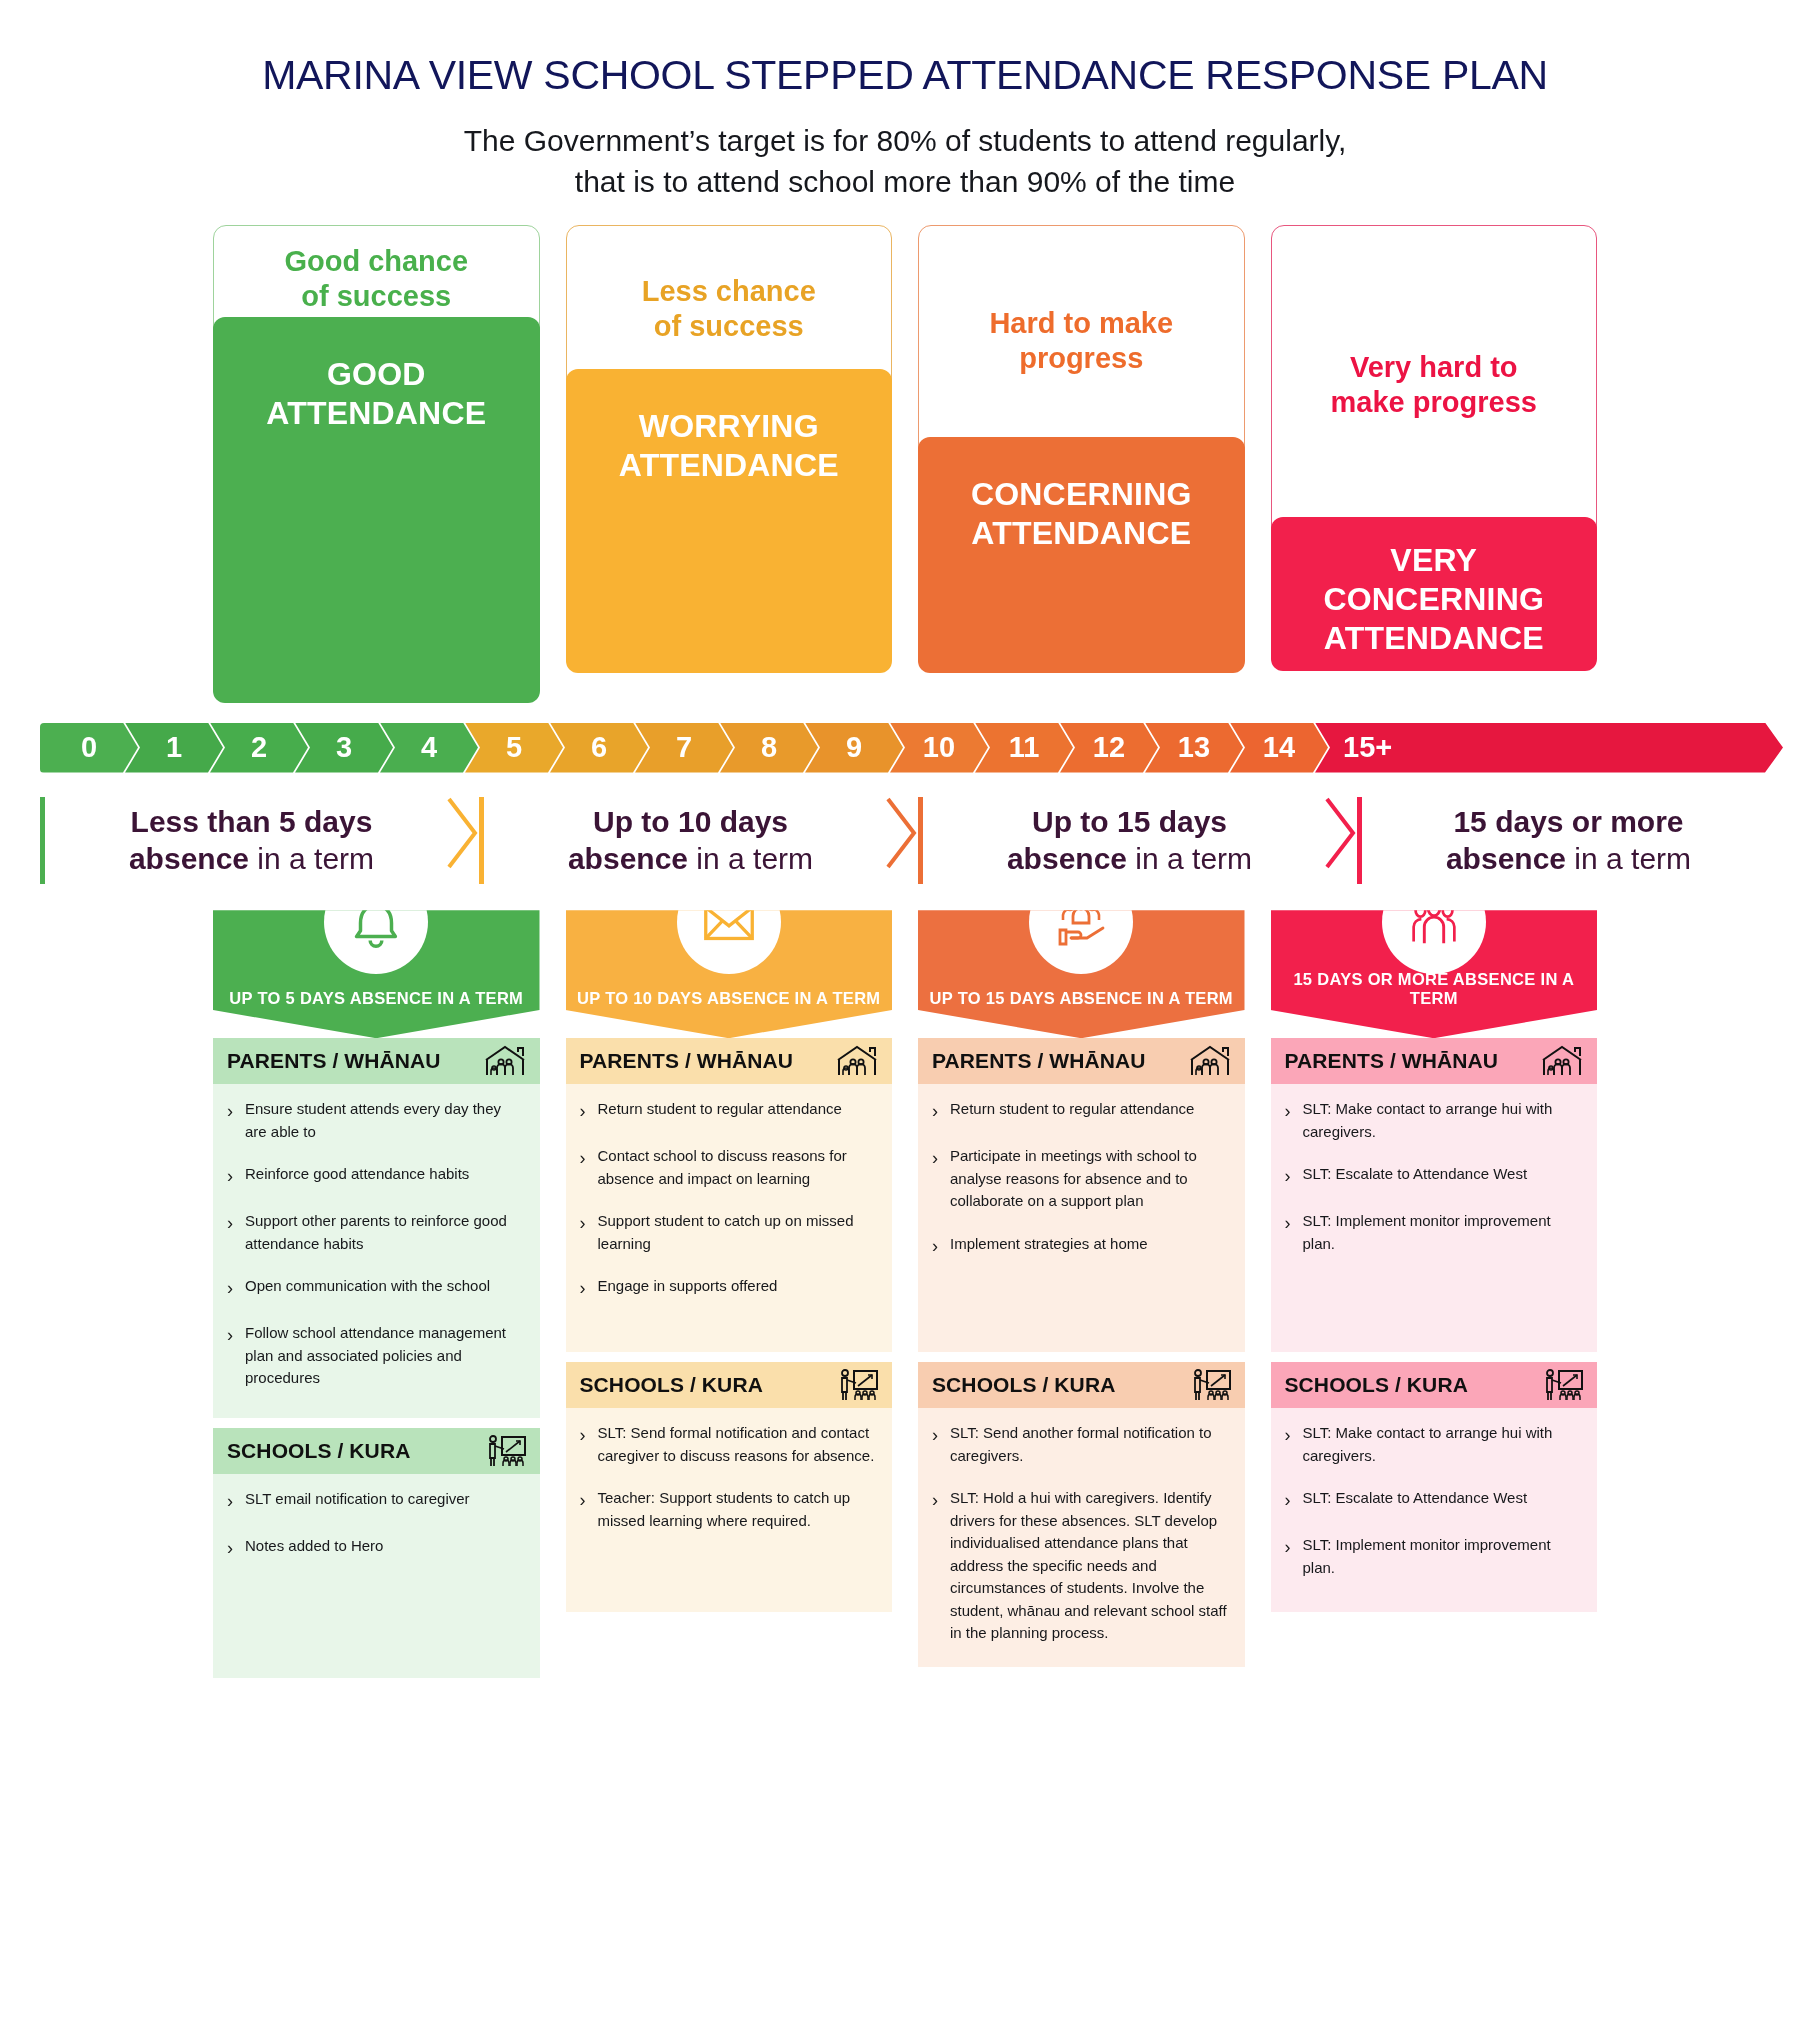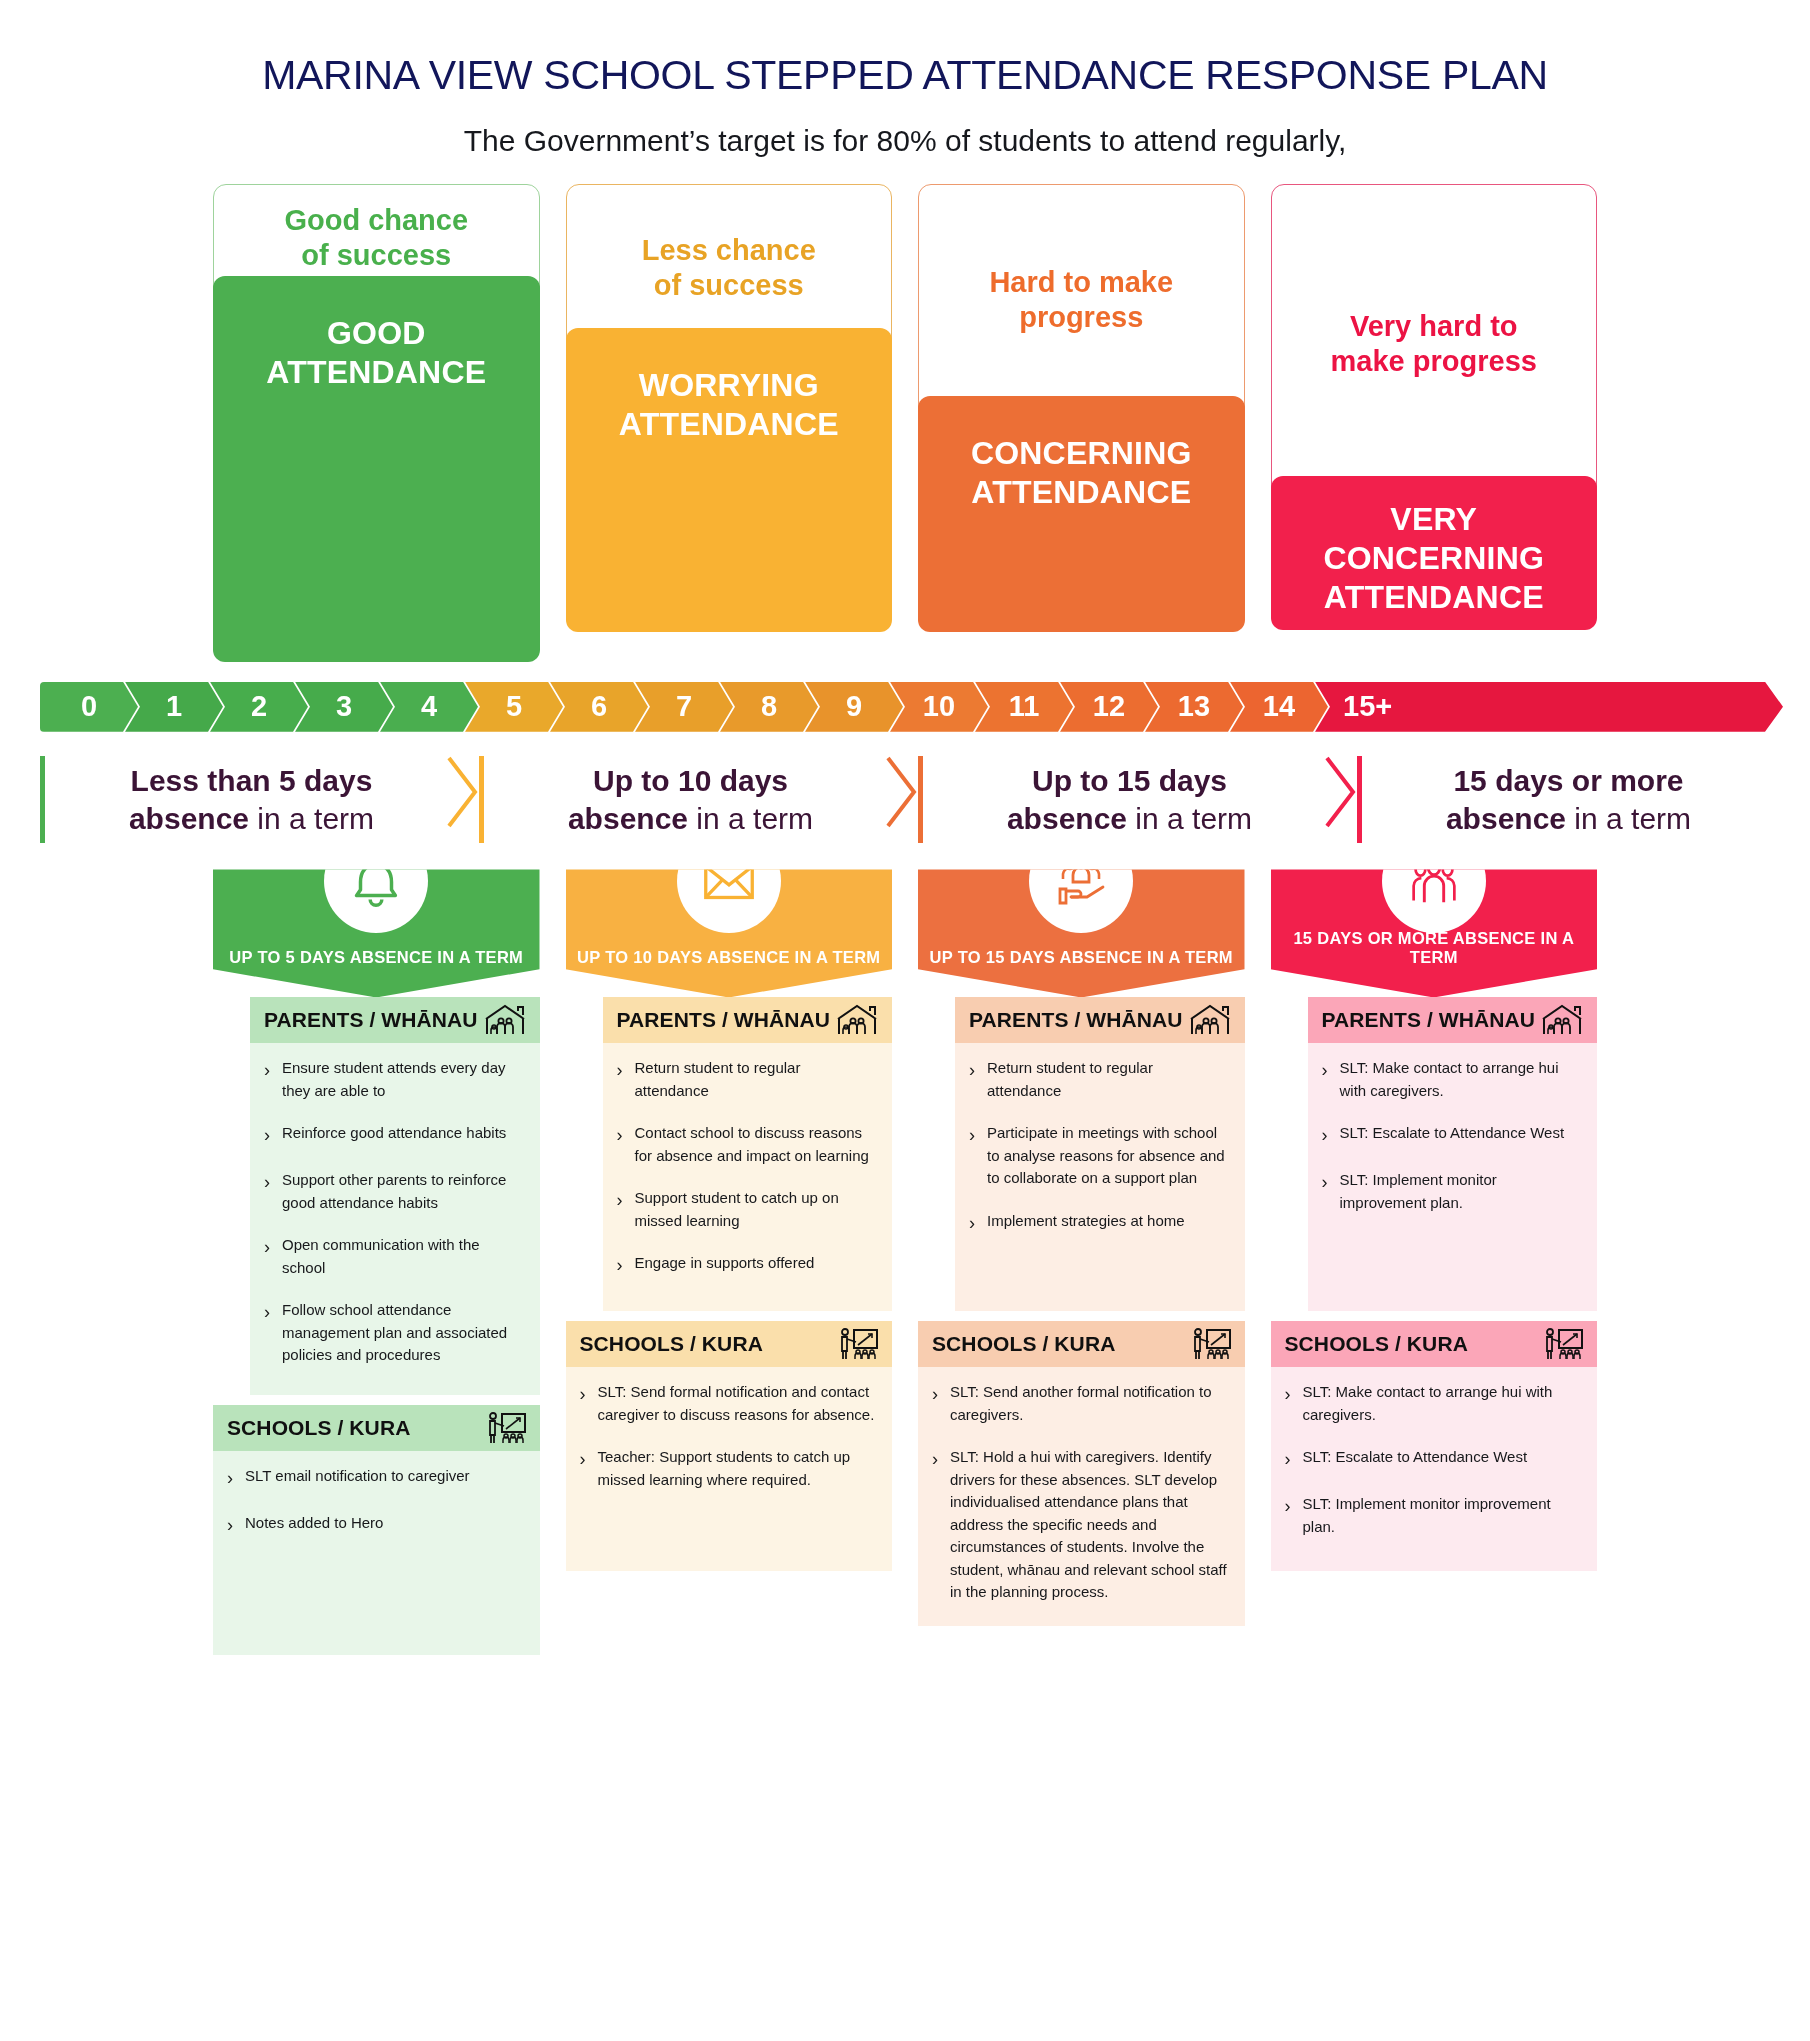--- a/index.html
+++ b/index.html
@@ -196,31 +196,32 @@
   .c0 .sec-head { background: #b9e3bb; }
   .c1 .panel { background: #fdf4e4; }
   .c1 .sec-head { background: #fadfab; }
   .c2 .panel { background: #fdeee4; }
   .c2 .sec-head { background: #f8cdb0; }
   .c3 .panel { background: #fdeaef; }
   .c3 .sec-head { background: #fba6b8; }
 
   .panel-parents { padding-bottom: 6px; }
   .spacer { height: 10px; }
-  .parents-min { min-height: 314px; margin-left: 37px; }
+  .parents-min { min-height: 314px; }
   .schools-min { min-height: 250px; }
 </style>
 </head>
 <body>
 
 <div class="page">
 
   <h1 class="title">MARINA VIEW SCHOOL STEPPED ATTENDANCE RESPONSE PLAN</h1>
   <div class="subtitle">
     <div>The Government’s target is for 80% of students to attend regularly,</div>
+    <div>that is to attend school more than 90% of the time</div>
   </div>
 
   <div class="cols">
 
     <div class="col c0">
       <div class="chance-card">
         <div class="chance-text">
           <span>Good chance</span><br>
           <span>of success</span>
         </div>

